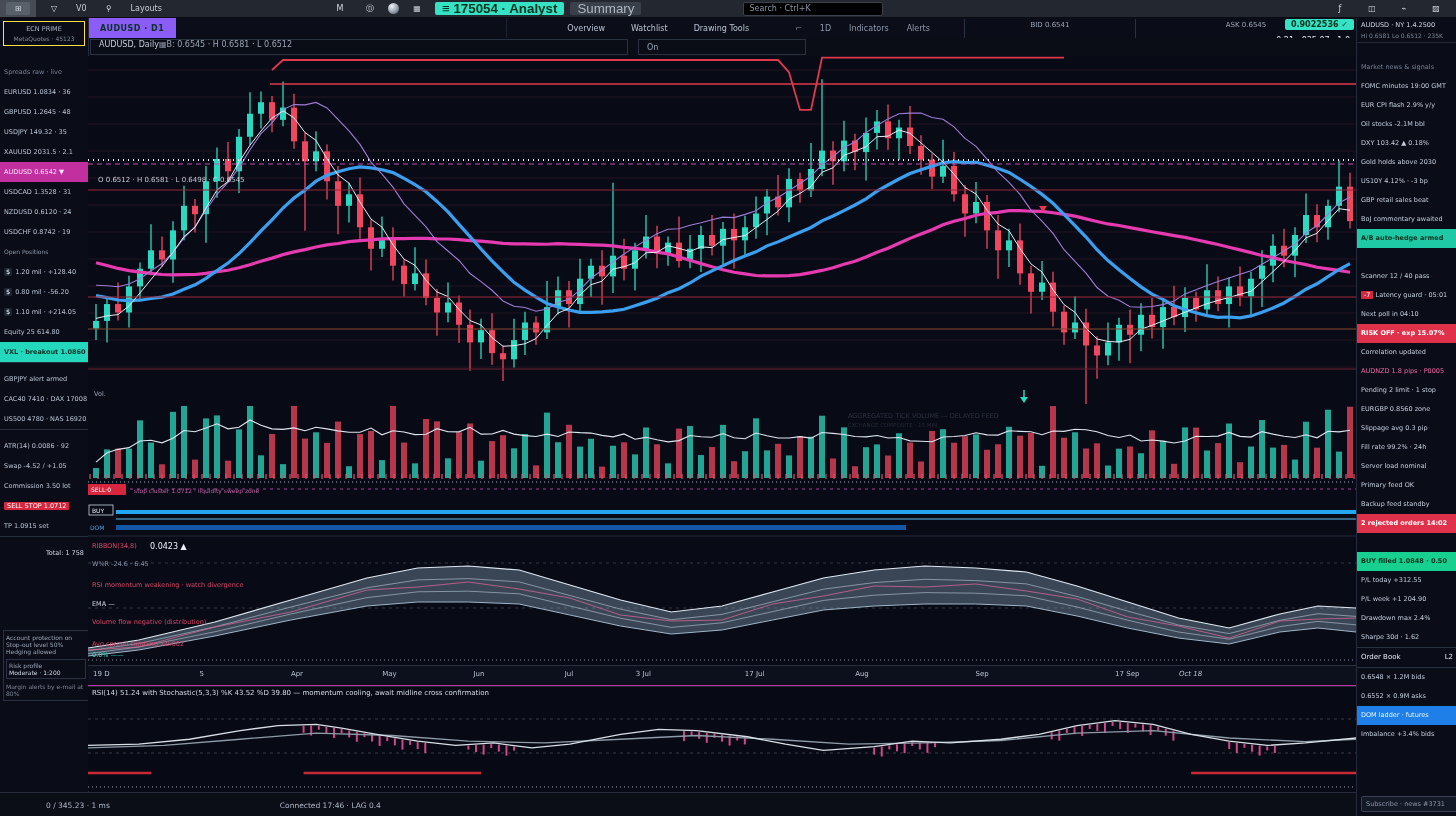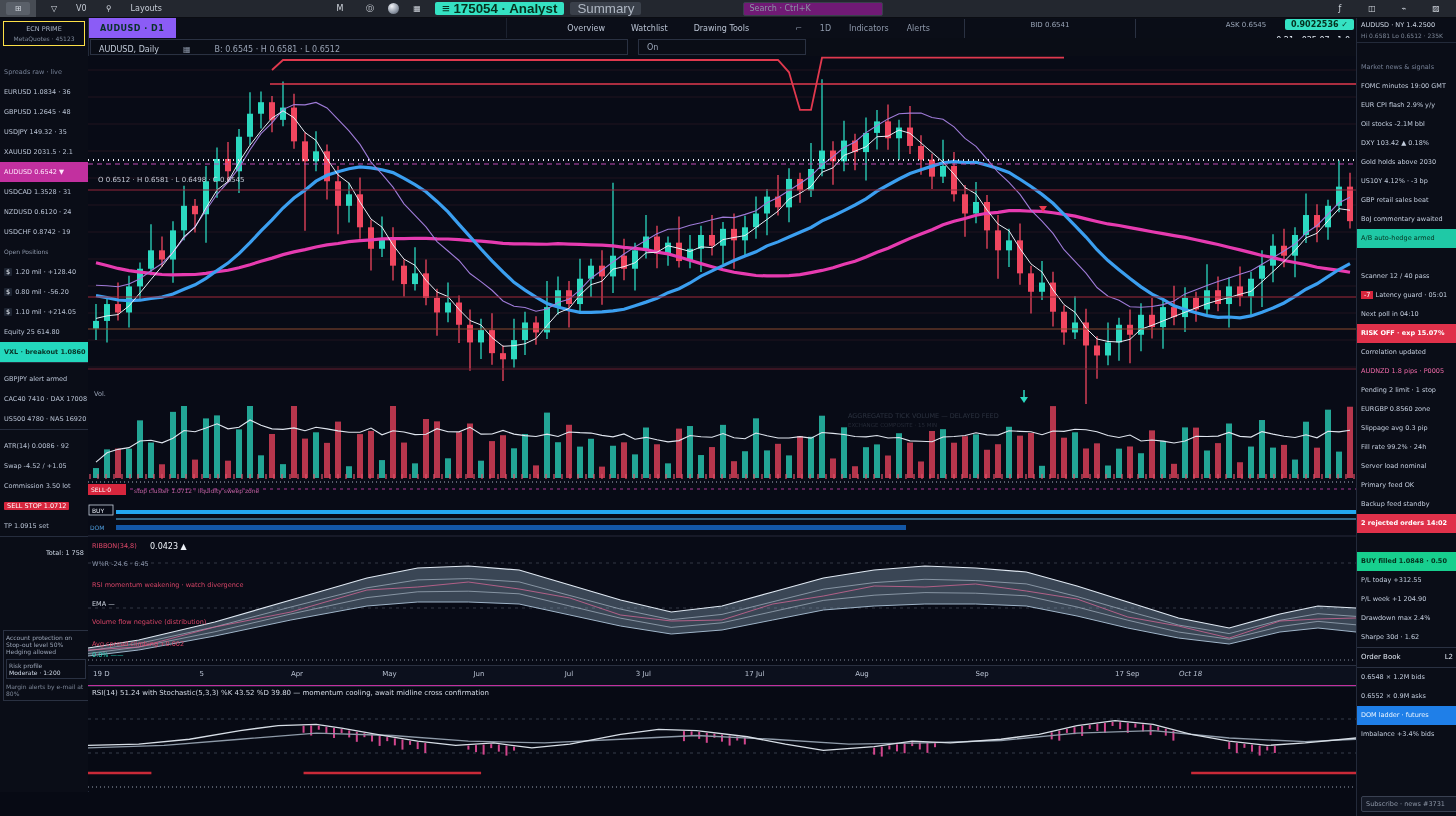--- a/index.html
+++ b/index.html
@@ -9,41 +9,41 @@
   .topbar{position:absolute;left:0;top:0;width:1456px;height:17px;background:#23272f;
           border-bottom:1px solid #0a0c12;display:flex;align-items:center;gap:6px;font-size:8px;color:#c6ccd6;}
   .tb-block{height:17px;background:#474c54;display:flex;align-items:center;padding:0 6px;gap:6px;}
   .tb-btn{display:flex;align-items:center;justify-content:center;height:13px;min-width:16px;padding:0 4px;
           border-radius:2px;color:#d3d8e0;cursor:default;}
   .tb-btn.lt{background:#5a6069;}
   .tb-text{padding:0 4px;}
   .sphere{width:11px;height:11px;border-radius:50%;background:radial-gradient(circle at 35% 30%,#f2f4f8,#8d96a4 60%,#4a515c);}
   .tb-teal{background:#35e2c3;color:#06311f;font-weight:bold;border-radius:2px;height:13px;display:flex;align-items:center;padding:0 7px;}
   .tb-gray{background:#3a404a;border-radius:2px;height:13px;display:flex;align-items:center;padding:0 7px;color:#aeb6c2;}
-  .tb-search{background:#701a75;border:1px solid #3a404c;height:12px;width:128px;display:flex;align-items:center;
+  .tb-search{background:#000000;border:1px solid #3a404c;height:12px;width:128px;display:flex;align-items:center;
              padding:0 5px;color:#8b94a4;border-radius:2px;}
   .tb-right{margin-left:auto;display:flex;gap:8px;align-items:center;padding-right:8px;color:#9aa3b2;}
   
   .tabrow{position:absolute;left:88px;top:18px;width:1268px;height:20px;background:#0b0e18;border-bottom:1px solid #181d2a;
           display:flex;align-items:center;font-size:8px;}
   .tab-active{background:#8b5cf6;color:#083226;font-weight:bold;height:20px;display:flex;align-items:center;
               padding:0 12px;letter-spacing:.5px;}
   .tabstrip{width:330px;height:20px;border-right:1px solid #1c2230;}
   .tab-mid{display:flex;gap:26px;margin-left:60px;color:#b9c2d2;}
   .tab-tools{display:flex;gap:18px;margin-left:46px;color:#8e98aa;}
   .pricecells{margin-left:auto;display:flex;align-items:stretch;height:36px;position:relative;top:9px;background:#0a0d17;}
   .pcell{border-left:1px solid #2a3142;padding:2px 10px;display:flex;flex-direction:column;justify-content:space-between;}
   .pcell .pl{font-size:7px;color:#9ba6b8;text-align:center;}
   .pcell .pv{font-size:8px;color:#e3e9f2;white-space:nowrap;}
   .pill{position:absolute;right:2px;top:0;background:#35e2c3;color:#06311f;font-weight:bold;font-size:8px;
         padding:1px 6px;border-radius:2px;}
   .pill-sub{position:absolute;right:6px;top:17px;font-size:8px;color:#dfe6f0;white-space:nowrap;}
   .symrow{position:absolute;left:88px;top:38px;width:1268px;height:18px;background:#0a0d16;border-bottom:1px solid #1b2130;
           display:flex;align-items:center;font-size:8px;color:#c2cbd9;}
-  .symbox{border:1px solid #2a3142;height:14px;display:flex;align-items:flex-end;gap:24px;padding:0 8px;margin-left:2px;width:520px;}
+  .symbox{border:1px solid #2a3142;height:14px;display:flex;align-items:flex-start;gap:0;padding:0 8px;margin-left:2px;width:520px;}
   .onbox{border:1px solid #2a3142;height:14px;display:flex;align-items:center;padding:0 8px;margin-left:10px;width:150px;color:#9aa4b6;}
   
   .lsb{position:absolute;left:0;top:18px;width:88px;height:774px;background:#0a0d17;border-right:1px solid #232a3a;
        font-size:6.5px;color:#b9c3d4;}
   .lsb-head{border:1px solid #fde047;margin:3px 3px 4px 3px;padding:3px 2px;text-align:center;color:#aab4c6;}
   .lsb-head .l2{color:#7d8798;margin-top:2px;font-size:6px;}
   .lsb-rows{position:absolute;left:0;top:44px;width:88px;}
   .lrow{height:20px;line-height:20px;padding:0 4px;white-space:nowrap;overflow:hidden;}
   .lrow.r-d{color:#76markers;}
   .lrow.r-d{color:#768096;}
@@ -57,21 +57,21 @@
   .lsb-box{position:absolute;left:3px;top:612px;width:80px;border:1px solid #2a3142;padding:3px 2px;color:#9aa4b6;font-size:6px;}
   .lsb-box .inner{border:1px solid #2a3142;margin:4px 0;padding:2px;}
   .lsb-box .note{margin-top:4px;color:#7d8798;}
   
   .rp{position:absolute;left:1356px;top:18px;width:100px;height:798px;background:#0a0d17;border-left:1px solid #232a3a;font-size:6.5px;}
   .rp-head{padding:3px 4px;border-bottom:1px solid #232a3a;color:#cfd8e6;}
   .rp-head .l2{color:#7d8798;margin-top:3px;font-size:6px;}
   .rp-rows{position:absolute;left:0;top:40px;width:100px;}
   .rrow{height:19px;line-height:19px;padding:0 4px;white-space:nowrap;overflow:hidden;color:#c3cddd;}
   .rrow.r-d{color:#768096;}
-  .rrow.r-t{background:#1fc9a6;color:#06311f;font-weight:normal;}
+  .rrow.r-t{background:#1fc9a6;color:#06311f;font-weight:bold;}
   .rrow.r-r,.rrow.r-r2{background:#e0314a;color:#fff;font-weight:bold;}
   .rrow.r-g{background:#17cf8e;color:#05301c;font-weight:bold;}
   .rrow.r-b{background:#1f7fe8;color:#eaf4ff;}
   .rrow.r-pink{color:#ef6aa8;}
   .rrow.r-rb .bdg{background:#d7263d;color:#fff;padding:0 3px;}
   .rrow.r-sech{border-top:1px solid #2a3142;border-bottom:1px solid #2a3142;color:#dfe6f0;font-size:7px;display:flex;justify-content:space-between;}
   .rp-input{position:absolute;left:4px;bottom:4px;width:88px;height:14px;border:1px solid #3a4152;background:#141926;
             color:#8b94a4;font-size:6.5px;display:flex;align-items:center;padding:0 4px;border-radius:2px;}
   
   .chartwrap{position:absolute;left:88px;top:56px;width:1268px;height:609px;background:#080b16;}
@@ -912,14 +912,18 @@
         <rect x="1178.24" y="59.44" width="2" height="4" fill="#e84d9a" fill-opacity="0.9"></rect>
         <rect x="1185.848" y="58.944" width="2" height="7" fill="#e84d9a" fill-opacity="0.9"></rect>
         <polyline points="0,60.92 76.08,58.44 152.16,52.24 228.23999999999998,46.04 304.32,48.519999999999996 380.4,54.1 456.47999999999996,55.96 532.56,52.24 608.64,48.519999999999996 684.72,52.24 760.8,57.199999999999996 836.88,55.96 912.9599999999999,53.480000000000004 989.0400000000001,46.04 1065.12,43.56 1141.2,51 1217.28,54.720000000000006 1268,52.24" fill="none" stroke="#8e9aa8" stroke-width="1.3"></polyline>
         <polyline points="0,58.44 50.72,57.199999999999996 101.44,52.24 152.16,43.56 190.2,38.599999999999994 228.23999999999998,37.36 253.60000000000002,41.08 291.64,47.900000000000006 329.68,54.1 367.71999999999997,58.44 405.76,55.96 443.79999999999995,60.92 481.84000000000003,57.199999999999996 532.56,47.28 570.6,42.32 608.64,43.56 659.36,49.76 697.4000000000001,57.199999999999996 735.4399999999999,63.4 786.16,59.68 824.2,54.1 862.24,55.96 912.9599999999999,52.24 951,47.28 989.0400000000001,38.599999999999994 1027.0800000000002,33.64 1065.12,37.36 1103.16,47.28 1141.2,54.1 1179.24,58.44 1217.28,55.96 1268,51" fill="none" stroke="#d7dee6" stroke-width="1.3"></polyline>
         <line x1="0" y1="86" x2="63.400000000000006" y2="86" stroke="#c92a38" stroke-width="2.5"></line>
         <line x1="215.56" y1="86" x2="393.08" y2="86" stroke="#c92a38" stroke-width="2.5"></line>
         <line x1="1103.16" y1="86" x2="1268" y2="86" stroke="#c92a38" stroke-width="2.5"></line>
       </svg>
   </div>
 
+  <div class="statusbar">
+    <div class="sb1">0 / 345.23 · 1 ms</div>
+    <div class="sb2">Connected 17:46 · LAG 0.4</div>
+  </div>
 
 </div>
 
 </body></html>

